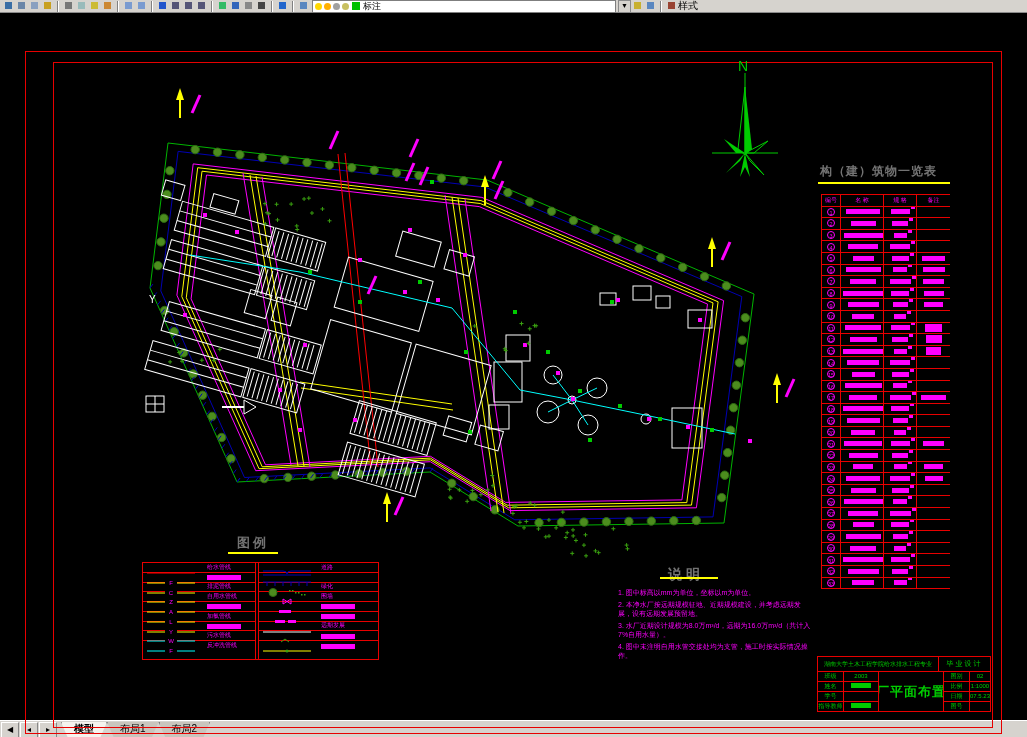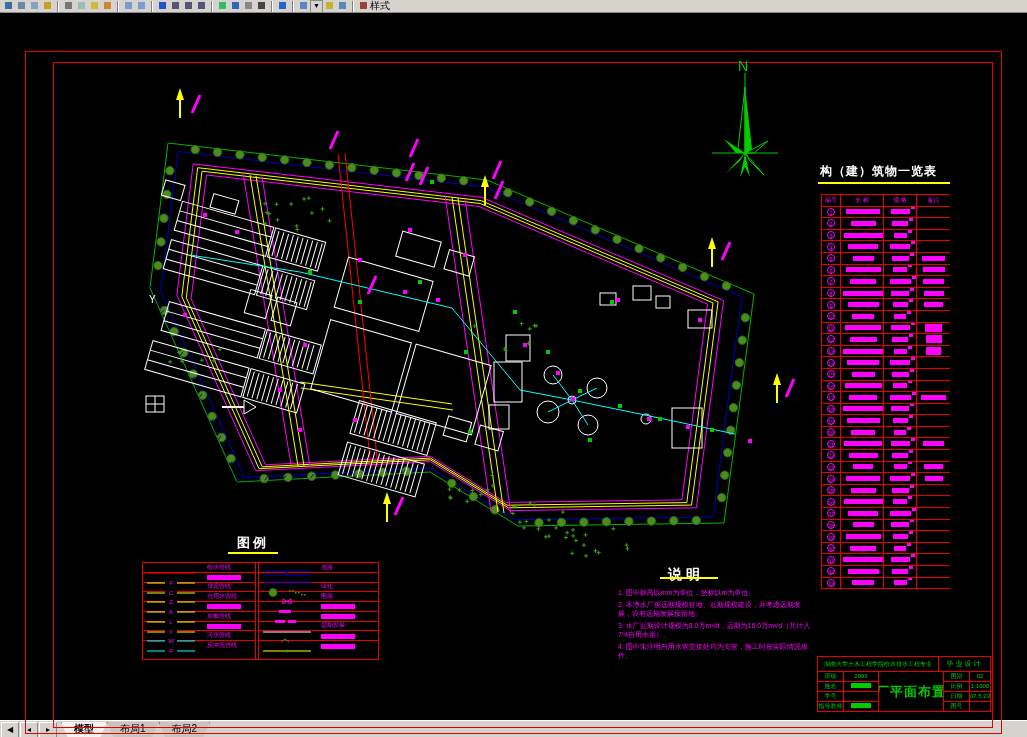--- a/index.html
+++ b/index.html
@@ -20,21 +20,21 @@
   #styles-label{font-size:10px;color:#000;white-space:nowrap;overflow:hidden;width:26px;flex:0 0 auto;}
   
   #canvas{position:absolute;left:0;top:14px;width:1027px;height:706px;background:#000;}
   #plan-svg{position:absolute;left:0;top:0;width:1027px;height:737px;z-index:2;}
   .frame{position:absolute;border:1px solid #e80000;z-index:1;}
   #frame-outer{left:25px;top:37px;width:975px;height:681px;}
   #frame-inner{left:53px;top:48px;width:938px;height:664px;}
   
   .panel{position:absolute;z-index:3;}
   .ytitle-line{position:absolute;background:#ffff00;height:2px;z-index:3;}
-  .sec-title{position:absolute;z-index:3;color:#ffffff;font-weight:bold;}
+  .sec-title{position:absolute;z-index:3;color:#737373;font-weight:bold;}
   
   #legend{left:142px;top:562px;width:237px;height:98px;border:1px solid #e80000;box-sizing:border-box;
     display:flex;background:#000;}
   #legend .half{position:relative;}
   #legend .h-left{width:113px;border-right:1px solid #e80000;}
   #legend .h-right{width:120px;border-left:1px solid #e80000;margin-left:2px;}
   .lg-row{display:flex;height:9.75px;border-bottom:1px solid #e80000;align-items:center;box-sizing:border-box;}
   .lg-row:last-child{border-bottom:none;}
   .lg-sym{position:relative;height:100%;flex:0 0 auto;}
   .lg-lab{font-size:6px;color:#ff00ff;white-space:nowrap;overflow:hidden;flex:1 1 auto;}
@@ -102,20 +102,28 @@
   <div class="ic" style="--c:#557"></div>
   <div class="sep"></div>
   <div class="ic" style="--c:#3b6"></div>
   <div class="ic" style="--c:#36b"></div>
   <div class="ic" style="--c:#888"></div>
   <div class="ic" style="--c:#444"></div>
   <div class="sep"></div>
   <div class="ic" style="--c:#26c"></div>
   <div class="sep"></div>
   <div class="ic" style="--c:#5a87c0"></div>
+  <div id="layer-combo">
+    <span class="mini" style="background:#ffd700"></span>
+    <span class="mini" style="background:#ffb000"></span>
+    <span class="mini" style="background:#a0a0a0"></span>
+    <span class="mini" style="background:#c8c060"></span>
+    <span id="layer-swatch"></span>
+    <span class="lbl">标注</span>
+  </div>
   <div id="combo-arrow">▼</div>
   <div class="ic" style="--c:#c8b030"></div>
   <div class="ic" style="--c:#5a87c0"></div>
   <div class="sep"></div>
   <div class="ic" style="--c:#943"></div>
   <div id="styles-label">样式</div>
 </div>
 
 <div id="canvas">
   <div id="frame-outer" class="frame"></div>

